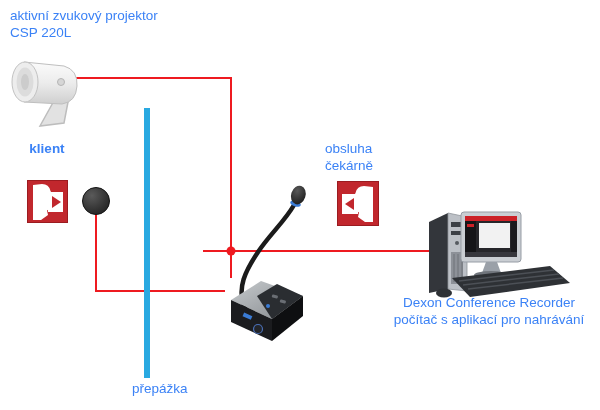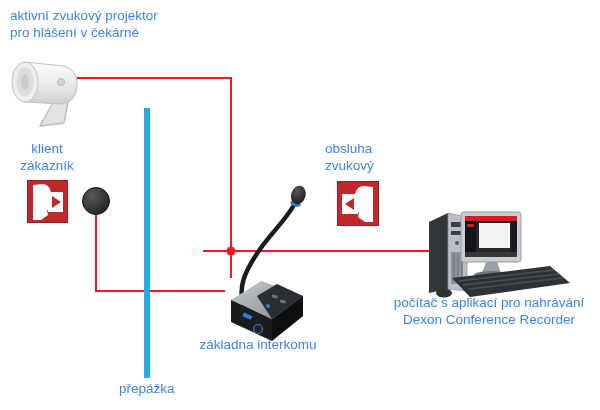--- a/index.html
+++ b/index.html
@@ -120,39 +120,37 @@
       <polygon points="452,278 550,266 570,283 470,297" fill="#2e3135"></polygon>
       <line x1="459" y1="281" x2="554" y2="270" stroke="#4c5056" stroke-width="1.5"></line>
       <line x1="463" y1="285" x2="559" y2="274" stroke="#4c5056" stroke-width="1.5"></line>
       <line x1="468" y1="289" x2="563" y2="278" stroke="#4c5056" stroke-width="1.5"></line>
       <ellipse cx="444" cy="293" rx="8" ry="4.5" fill="#2e3135"></ellipse>
     </g>
   </svg>
 
   <div class="label" style="left:10px;top:7px;">
     <div>aktivní zvukový projektor</div>
-    <div>pro hlášení v čekárně</div>
+    <div>CSP 220L</div>
   </div>
 
-  <div class="label center" style="left:6px;top:140px;width:82px;">
+  <div class="label center" style="left:6px;top:140px;width:82px;font-weight:bold;">
     <div>klient</div>
-    <div>zákazník</div>
   </div>
 
   <div class="label" style="left:325px;top:140px;">
     <div>obsluha</div>
-    <div>zvukový</div>
+    <div>čekárně</div>
   </div>
 
   <div class="label center" style="left:183px;top:336px;width:150px;">
-    <div>základna interkomu</div>
   </div>
 
   <div class="label center" style="left:382px;top:294px;width:214px;">
+    <div>Dexon Conference Recorder</div>
     <div>počítač s aplikací pro nahrávání</div>
-    <div>Dexon Conference Recorder</div>
   </div>
 
-  <div class="label" style="left:119px;top:380px;">
+  <div class="label" style="left:132px;top:380px;">
     <div>přepážka</div>
   </div>
 
 </div>
 
 </body></html>

